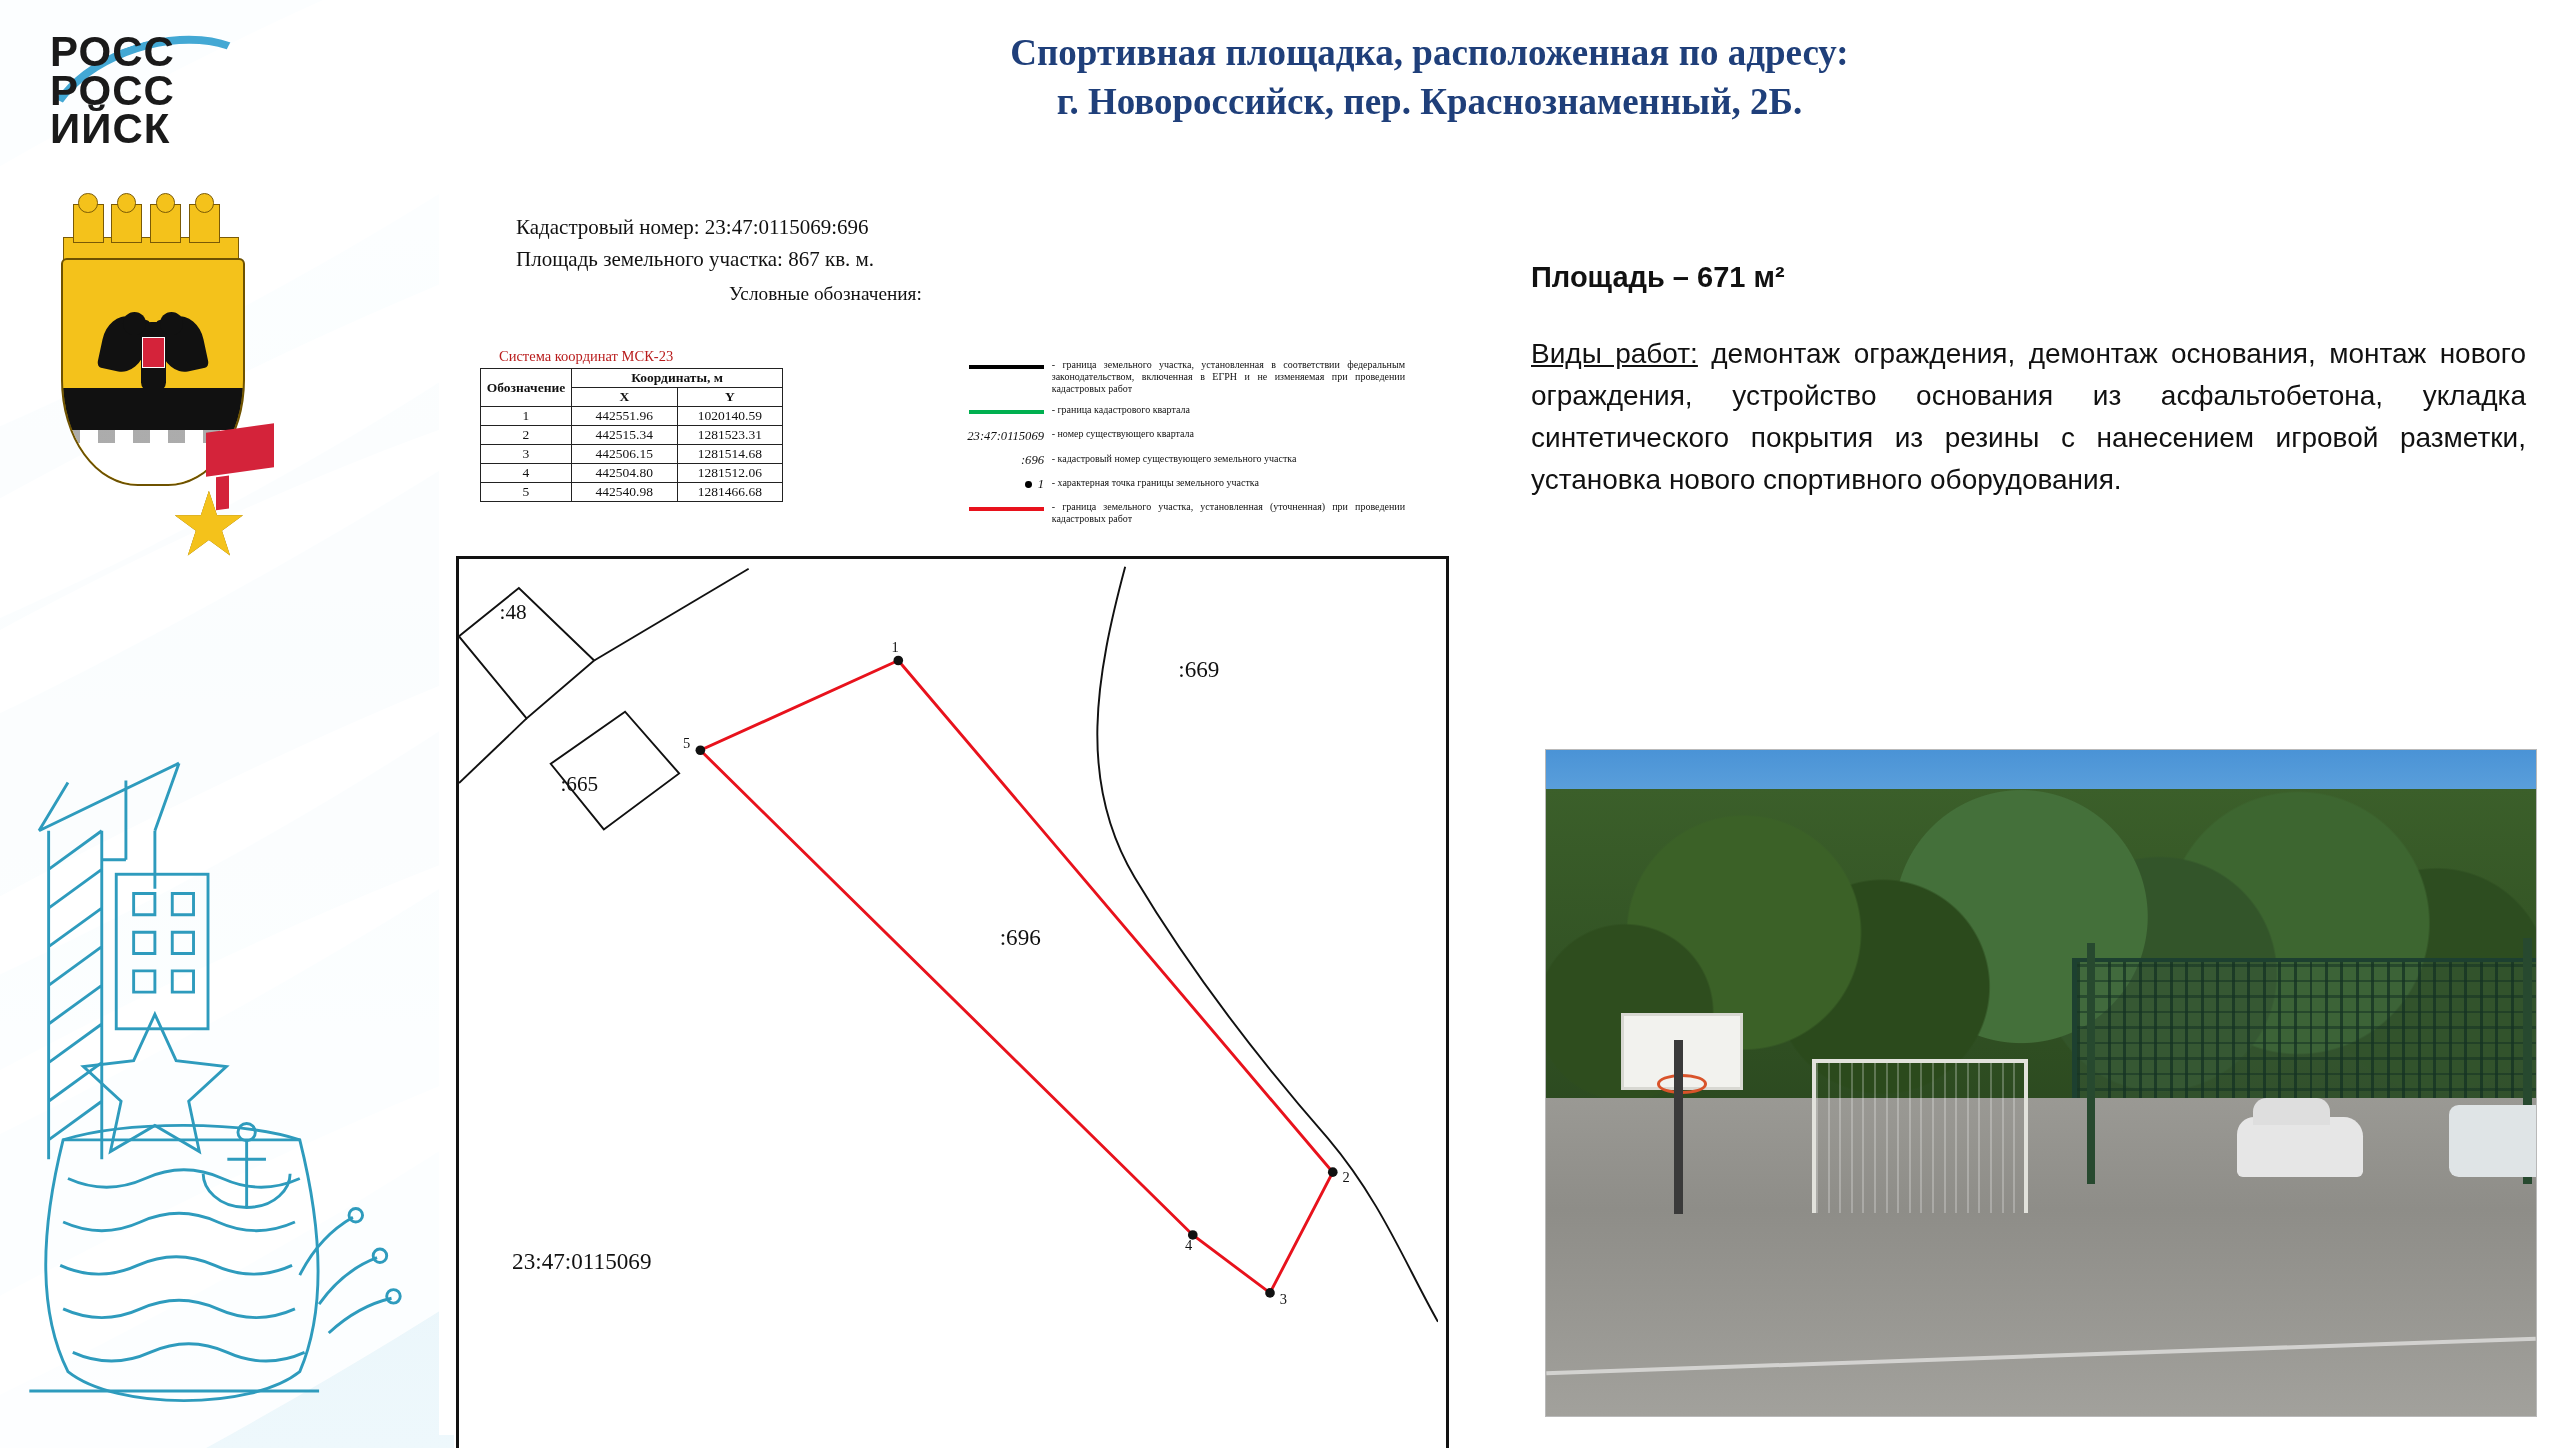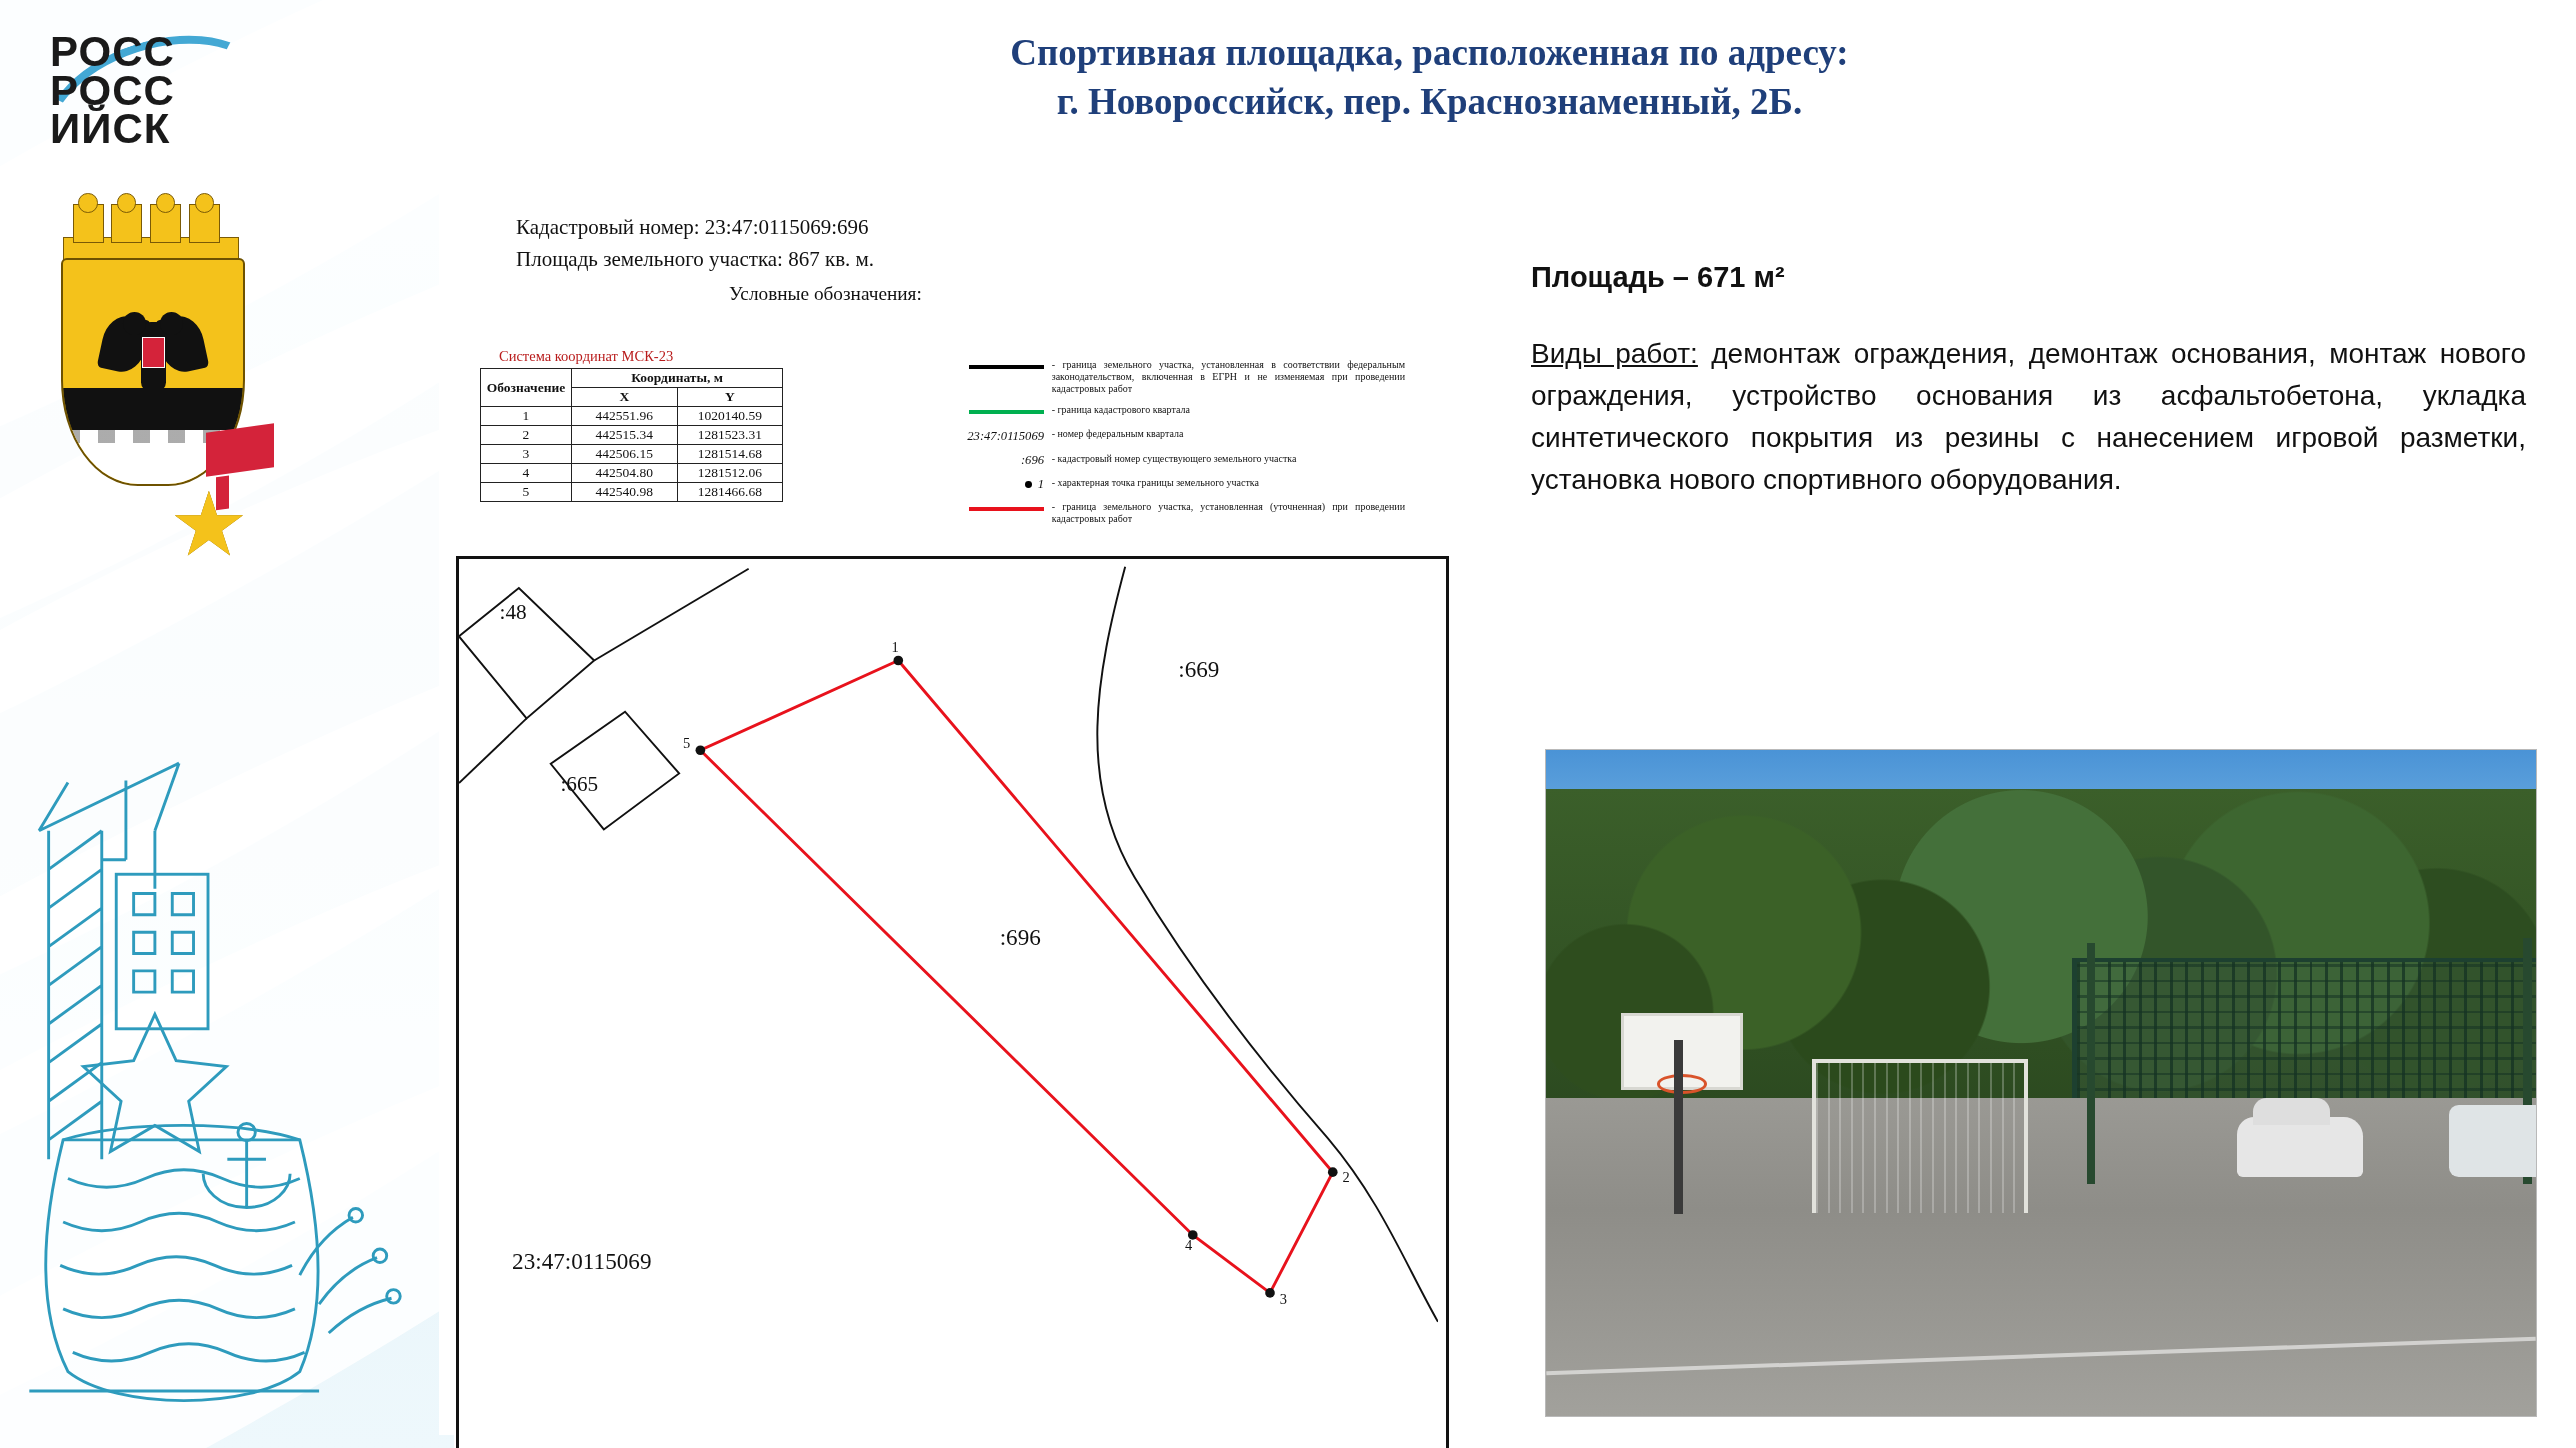--- a/index.html
+++ b/index.html
@@ -334,21 +334,21 @@
       <div class="legrow">
         <div class="legsym">
             <div class="linegreen"></div>
           </div>
         <div class="legtext">- граница кадастрового квартала</div>
       </div>
       <div class="legrow">
         <div class="legsym">
             <span class="itl">23:47:0115069</span>
           </div>
-        <div class="legtext">- номер федеральным квартала</div>
+        <div class="legtext">- номер существующего квартала</div>
       </div>
       <div class="legrow">
         <div class="legsym">
             <span class="itl">:696</span>
           </div>
         <div class="legtext">- кадастровый номер существующего земельного участка</div>
       </div>
       <div class="legrow">
         <div class="legsym">
             <span class="dot"></span>

